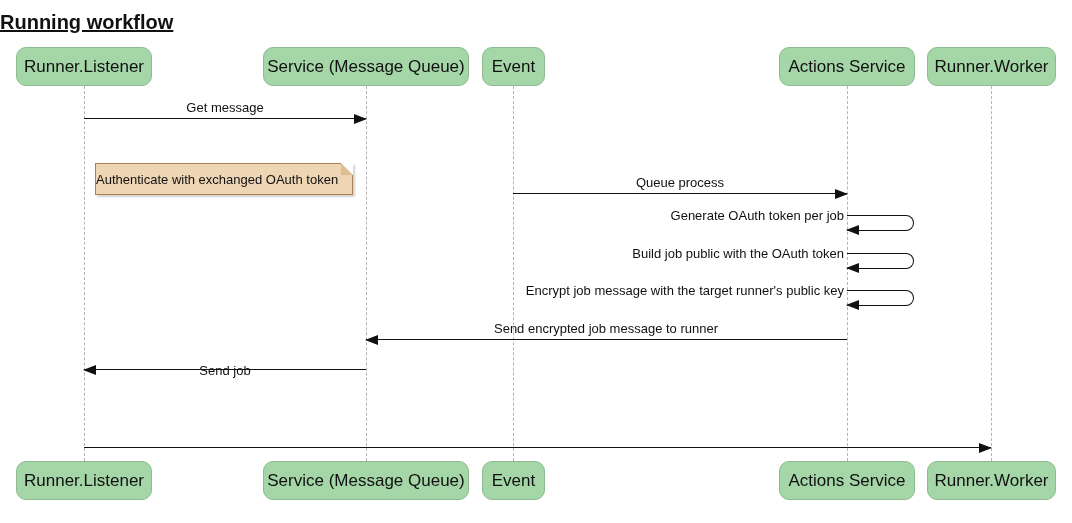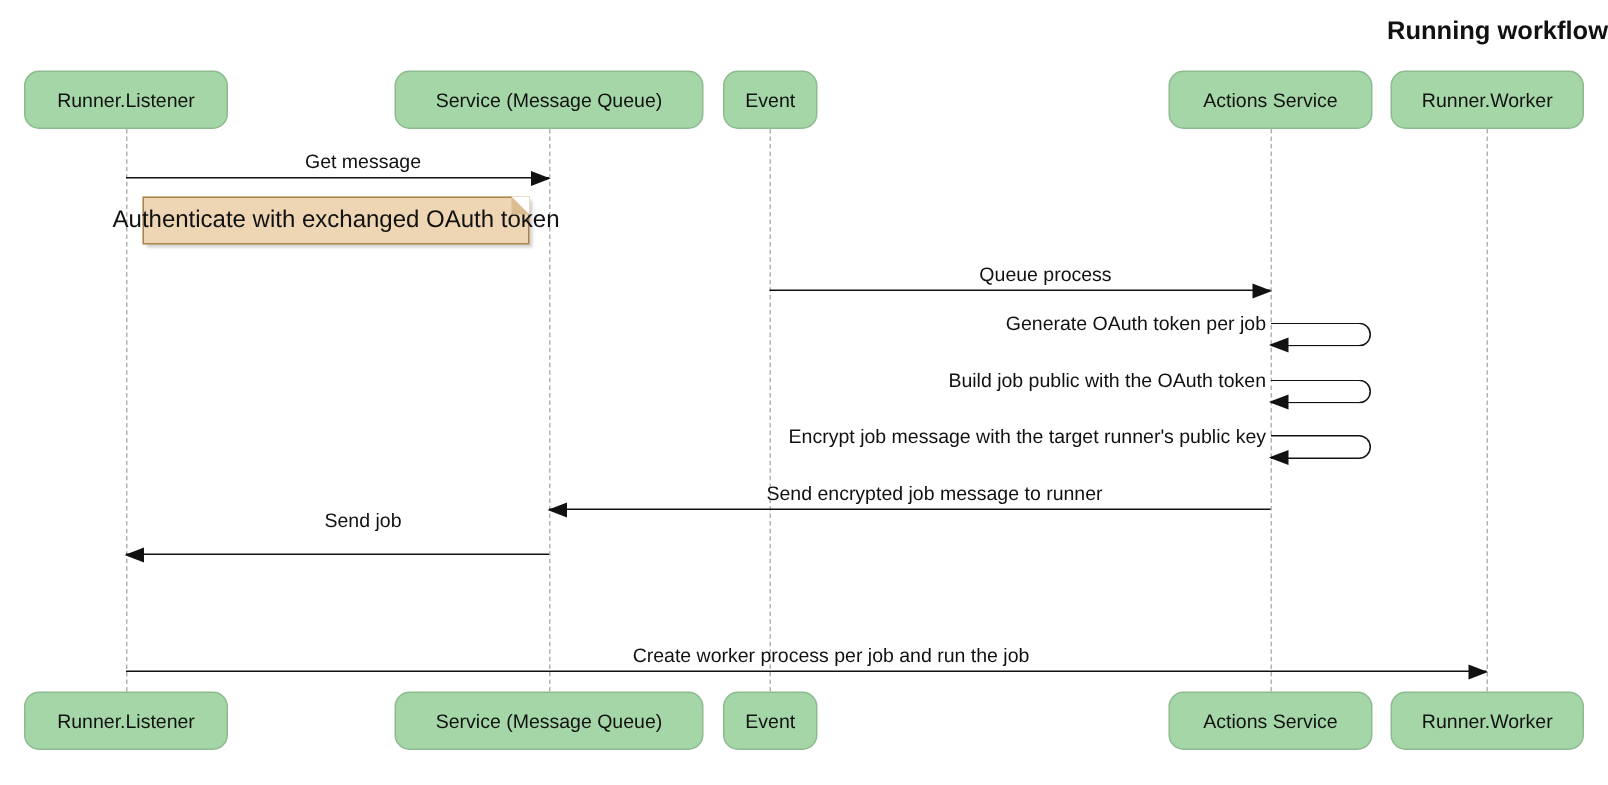--- a/index.html
+++ b/index.html
@@ -8,43 +8,44 @@
     width: 1072px;
     height: 523px;
     background: #ffffff;
     font-family: "Liberation Sans", sans-serif;
     color: #111111;
     overflow: hidden;
   }
   .title {
     position: absolute;
     top: 11px; left: 0; right: 0;
-    text-align: right;
-    font-size: 17px;
+    text-align: left;
+    font-size: 20px;
     font-weight: bold;
     color: #111111;
+    text-decoration: underline;
   }
   .lifeline {
     position: absolute;
     top: 86px;
     height: 375px;
     width: 0;
     border-left: 1px dashed var(--lifeline, #b3b3b3);
   }
   .actor {
     position: absolute;
     height: 39px;
     box-sizing: border-box;
     background: var(--actor-fill, #a5d6a7);
     border: 1px solid var(--actor-border, #8dbb8f);
     border-radius: 10px;
     display: flex;
     align-items: center;
     justify-content: center;
-    font-size: 13px;
+    font-size: 17px;
     white-space: nowrap;
   }
   .msg-line {
     position: absolute;
     height: 0;
     border-top: 1.5px solid var(--arrow, #111111);
   }
   .head {
     position: absolute;
     width: 0; height: 0;
@@ -52,45 +53,45 @@
     border-bottom: 5px solid transparent;
   }
   .head.right { right: -1px; top: -5.5px; border-left: 13px solid var(--arrow, #111111); }
   .head.left  { left: -1px;  top: -5.5px; border-right: 13px solid var(--arrow, #111111); }
   .msg-label {
     position: absolute;
     font-size: 13px;
     line-height: 16px;
     white-space: nowrap;
     color: #111111;
-    margin-left: 17px;
   }
   .msg-label.center { transform: translateX(-50%); }
   .selfloop {
     position: absolute;
     width: 67px;
     height: 16px;
     box-sizing: border-box;
     border: 1.5px solid var(--arrow, #111111);
     border-left: none;
     border-radius: 0 10px 10px 0;
   }
   .selfloop .head.left { top: auto; bottom: -4.5px; left: -1px; }
   .note {
     position: absolute;
     box-sizing: border-box;
     background: var(--note-fill, #eed5b3);
     border: 1px solid var(--note-border, #aa834f);
     box-shadow: 2px 2px 2px rgba(0,0,0,0.18);
     display: flex;
     align-items: center;
-    justify-content: center;
-    font-size: 16px;
+    justify-content: flex-start;
+    font-size: 13px;
     white-space: nowrap;
     z-index: 2;
+    margin-top: 32px;
   }
   .note::before {
     content: "";
     position: absolute;
     top: -1px; right: -1px;
     width: 0; height: 0;
     border-style: solid;
     border-width: 0 12px 12px 0;
     border-color: #ffffff #ffffff #dcbd92 #dcbd92;
   }
@@ -151,27 +152,26 @@
   <div class="msg-label" style="right:228px;top:283px">Encrypt job message with the target runner's public key</div>
   <div class="selfloop" style="left:847px;top:290px">
       <i class="head left"></i>
     </div>
 
   <div class="msg-label center" style="left:606px;top:321px">Send encrypted job message to runner</div>
   <div class="msg-line" style="left:366px;top:339px;width:481px">
       <i class="head left"></i>
     </div>
 
-  <div class="msg-label center" style="left:225px;top:339px">Send job</div>
+  <div class="msg-label center" style="left:225px;top:363px">Send job</div>
   <div class="msg-line" style="left:84px;top:369px;width:282px">
       <i class="head left"></i>
     </div>
 
 
-  <div class="msg-label center" style="left:537px;top:429px">Create worker process per job and run the job</div>
   <div class="msg-line" style="left:84px;top:447px;width:907px">
       <i class="head right"></i>
     </div>
 
   <div class="actor" style="left:16px;top:461px;width:136px">
       <span>Runner.Listener</span>
     </div>
   <div class="actor" style="left:263px;top:461px;width:206px">
       <span>Service (Message Queue)</span>
     </div>

